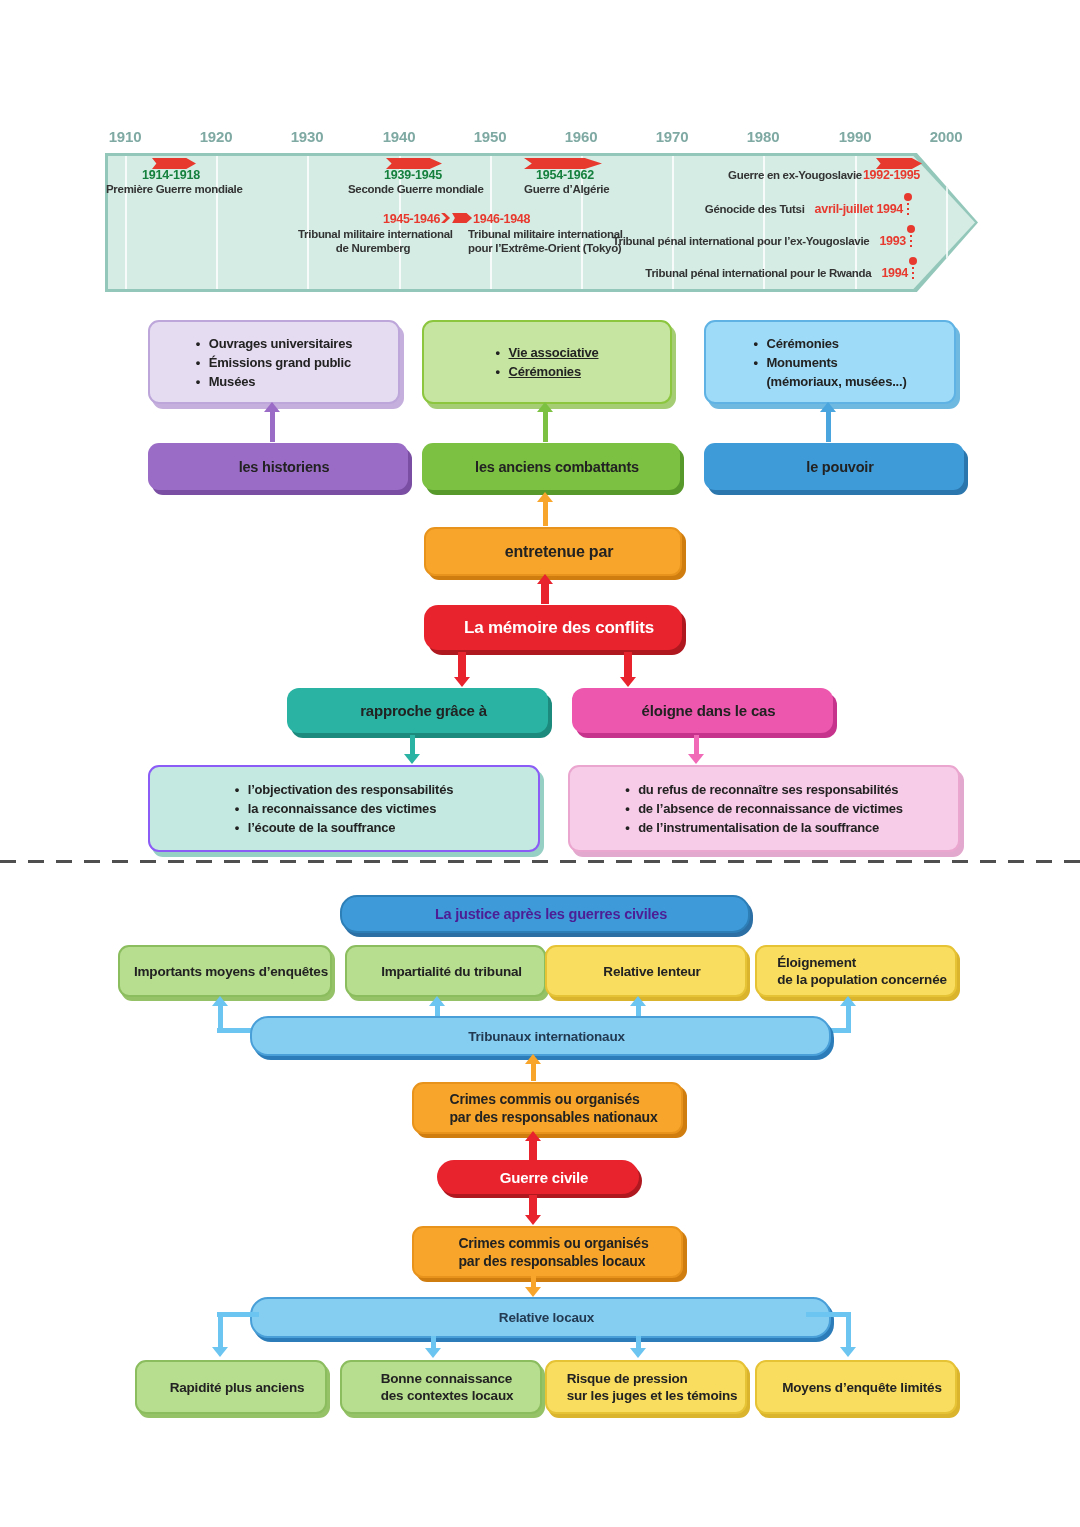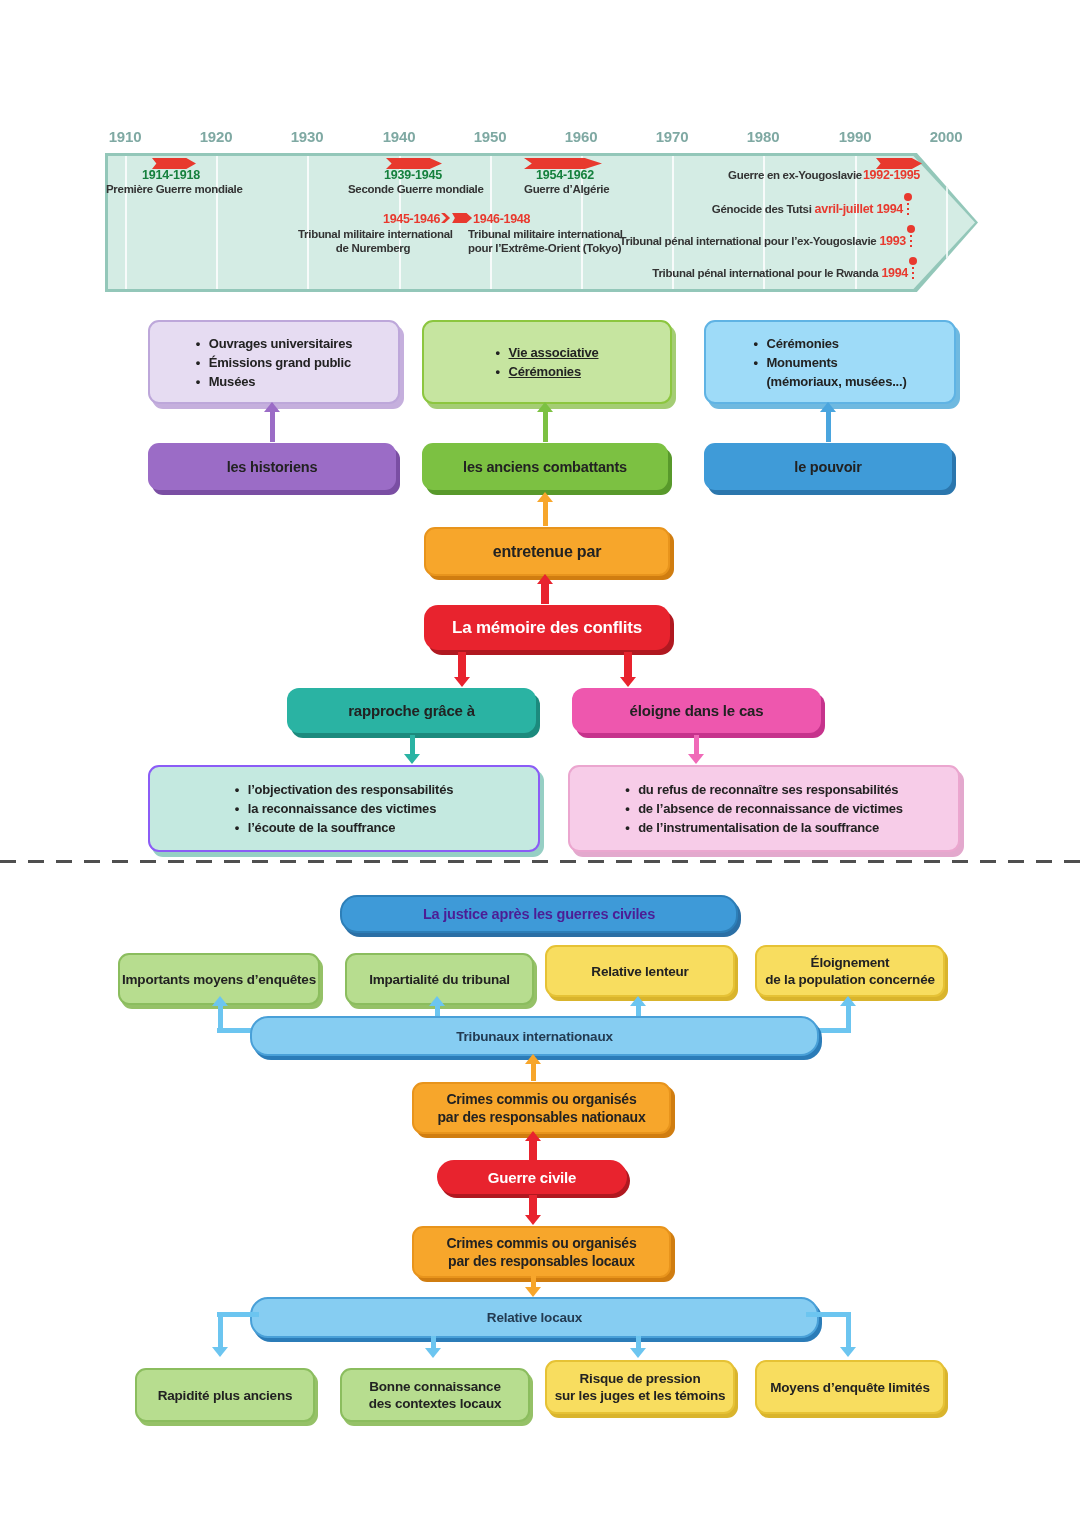--- a/index.html
+++ b/index.html
@@ -15,34 +15,34 @@
       clip-path:polygon(0 0,92.9% 0,100% 50%,92.9% 100%,0 100%);}
   .decade{position:absolute;top:3px;height:133px;width:2px;background:rgba(255,255,255,.8);}
   .tl-marker{position:absolute;height:11px;background:#e8392e;
       clip-path:polygon(0 0,78% 0,100% 50%,78% 100%,0 100%,10% 50%);}
   .tl-date{position:absolute;color:#15803d;font-weight:bold;font-size:12.5px;white-space:nowrap;}
   .tl-label{position:absolute;color:#333;font-weight:bold;font-size:11.5px;letter-spacing:-0.3px;
       white-space:nowrap;line-height:14px;}
   .tl-line{position:absolute;white-space:nowrap;font-weight:bold;font-size:11.5px;
       letter-spacing:-0.3px;}
   .tl-line .lbl{color:#333;}
-  .tl-line .dt{color:#e8392e;font-size:12.5px;margin-left:3px;}
+  .tl-line .dt{color:#e8392e;font-size:12.5px;margin-left:10px;}
   .pin{position:relative;display:inline-block;width:9px;height:14px;vertical-align:top;}
   .pin::before{content:"";position:absolute;left:1px;top:-9px;width:8px;height:8px;
       border-radius:50%;background:#e8392e;}
   .pin::after{content:"";position:absolute;left:4px;top:1px;width:2px;height:14px;
       background-image:repeating-linear-gradient(#e8392e 0 2px,transparent 2px 5px);}
   .chev{display:inline-block;width:9px;height:10px;background:#e8392e;margin:0 1px;
       clip-path:polygon(0 0,40% 0,100% 50%,40% 100%,0 100%,55% 50%);}
   .chevarr{display:inline-block;width:20px;height:10px;background:#e8392e;margin:0 1px;
       clip-path:polygon(0 0,72% 0,100% 50%,72% 100%,0 100%,14% 50%);}
 
   
   .bx{position:absolute;border-radius:11px;display:flex;align-items:center;justify-content:center;
-      text-align:center;font-weight:bold;white-space:pre-line;}
+      text-align:left;font-weight:bold;white-space:pre-line;padding-left:12px;}
   .lbx{position:absolute;border-radius:11px;display:flex;align-items:center;}
   .lbx ul{margin:0 auto;padding:0;list-style:none;width:fit-content;}
   .lbx li{position:relative;padding-left:13px;font-weight:bold;font-size:13px;line-height:19px;
       text-align:left;white-space:pre-line;}
   .lbx li::before{content:"•";position:absolute;left:0;top:0;}
 
   .purple {background:#9b6cc6;box-shadow:4px 5px 0 #7a4ea3;font-size:14.5px;}
   .lpurple{background:#e6dcf2;border:2px solid #bda7da;box-shadow:4px 5px 0 #c5afdd;}
   .green  {background:#7cc142;box-shadow:4px 5px 0 #58992b;font-size:14.5px;}
   .lgreen {background:#c6e5a0;border:2px solid #8cc63f;box-shadow:4px 5px 0 #a4cd74;text-decoration:underline;}
@@ -53,21 +53,21 @@
   .tealbox{background:#2ab3a3;box-shadow:4px 5px 0 #1c8a7d;font-size:15px;border-radius:12px;}
   .lteal  {background:#c4e9e0;border:2px solid #8b5cf6;box-shadow:4px 5px 0 #96cfc4;}
   .magenta{background:#ee57ae;box-shadow:4px 5px 0 #c6338c;font-size:15px;border-radius:12px;}
   .lpink  {background:#f7cce8;border:2px solid #eba6cf;box-shadow:4px 5px 0 #e3a8cd;}
   .bluebar{background:#86cdf2;border:2px solid #49a0d8;box-shadow:3px 4px 0 #2b7cb8;
            border-radius:18px;color:#233b52;font-size:13.5px;}
   .titlepill{background:#3e9ad8;border:2px solid #2d7fb8;box-shadow:3px 4px 0 #2b6fa5;
            border-radius:17px;color:#4c1d95;font-size:14.5px;}
   .redpill{background:#e8232e;box-shadow:3px 4px 0 #b01820;border-radius:17px;color:#fff;font-size:15px;}
   .bgreen {background:#b7dd8f;border:2px solid #8bbd5e;box-shadow:3px 4px 0 #95c167;
-           font-size:13.5px;line-height:17px;margin-top:8px;}
+           font-size:13.5px;line-height:17px;}
   .byellow{background:#f8dd5f;border:2px solid #e6c235;box-shadow:3px 4px 0 #d9b42c;
            font-size:13.5px;line-height:17px;}
 
   
   .va{position:absolute;width:16px;}
   .va::before{content:"";position:absolute;left:5.5px;width:5px;background:var(--c);}
   .va.up::before{top:9px;bottom:0;}
   .va.up::after{content:"";position:absolute;top:0;left:0;
       border-left:8px solid transparent;border-right:8px solid transparent;
       border-bottom:10px solid var(--c);}

